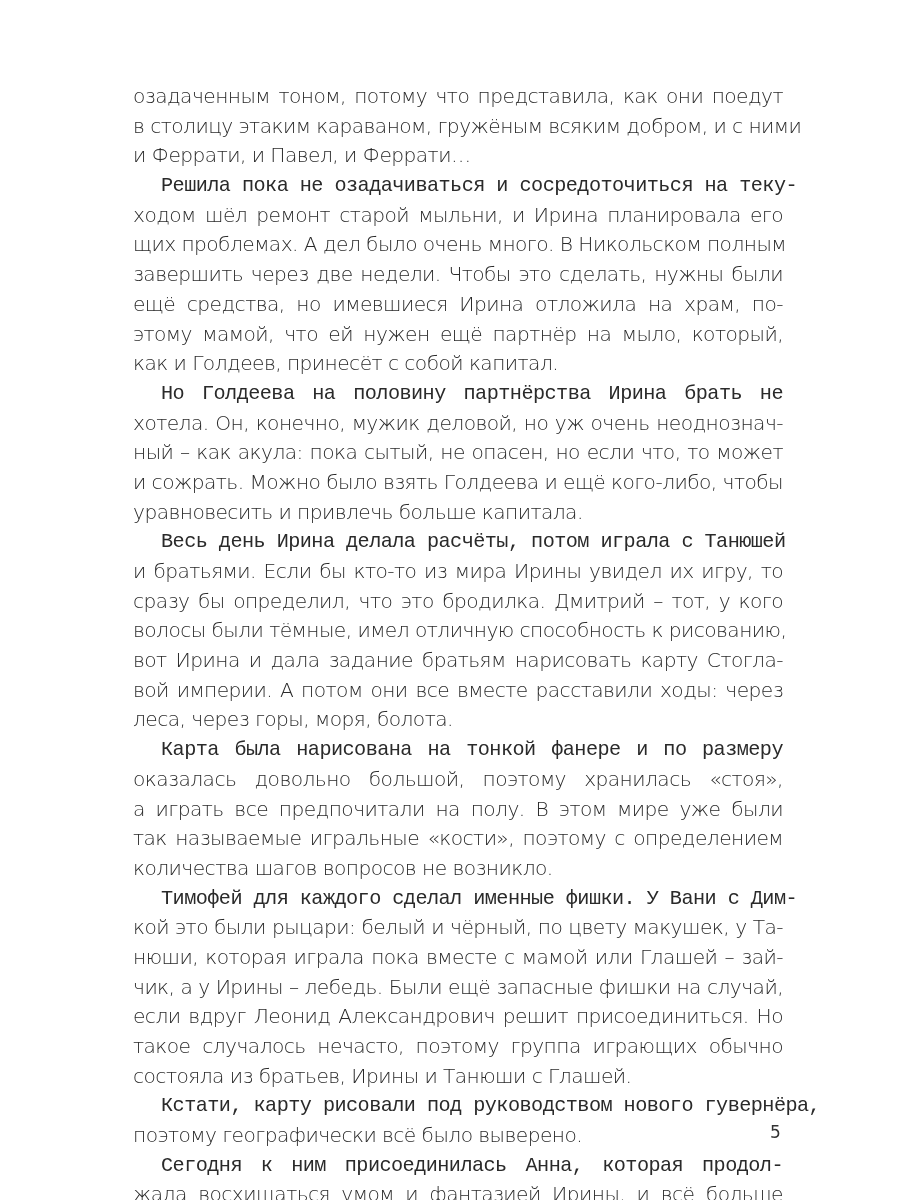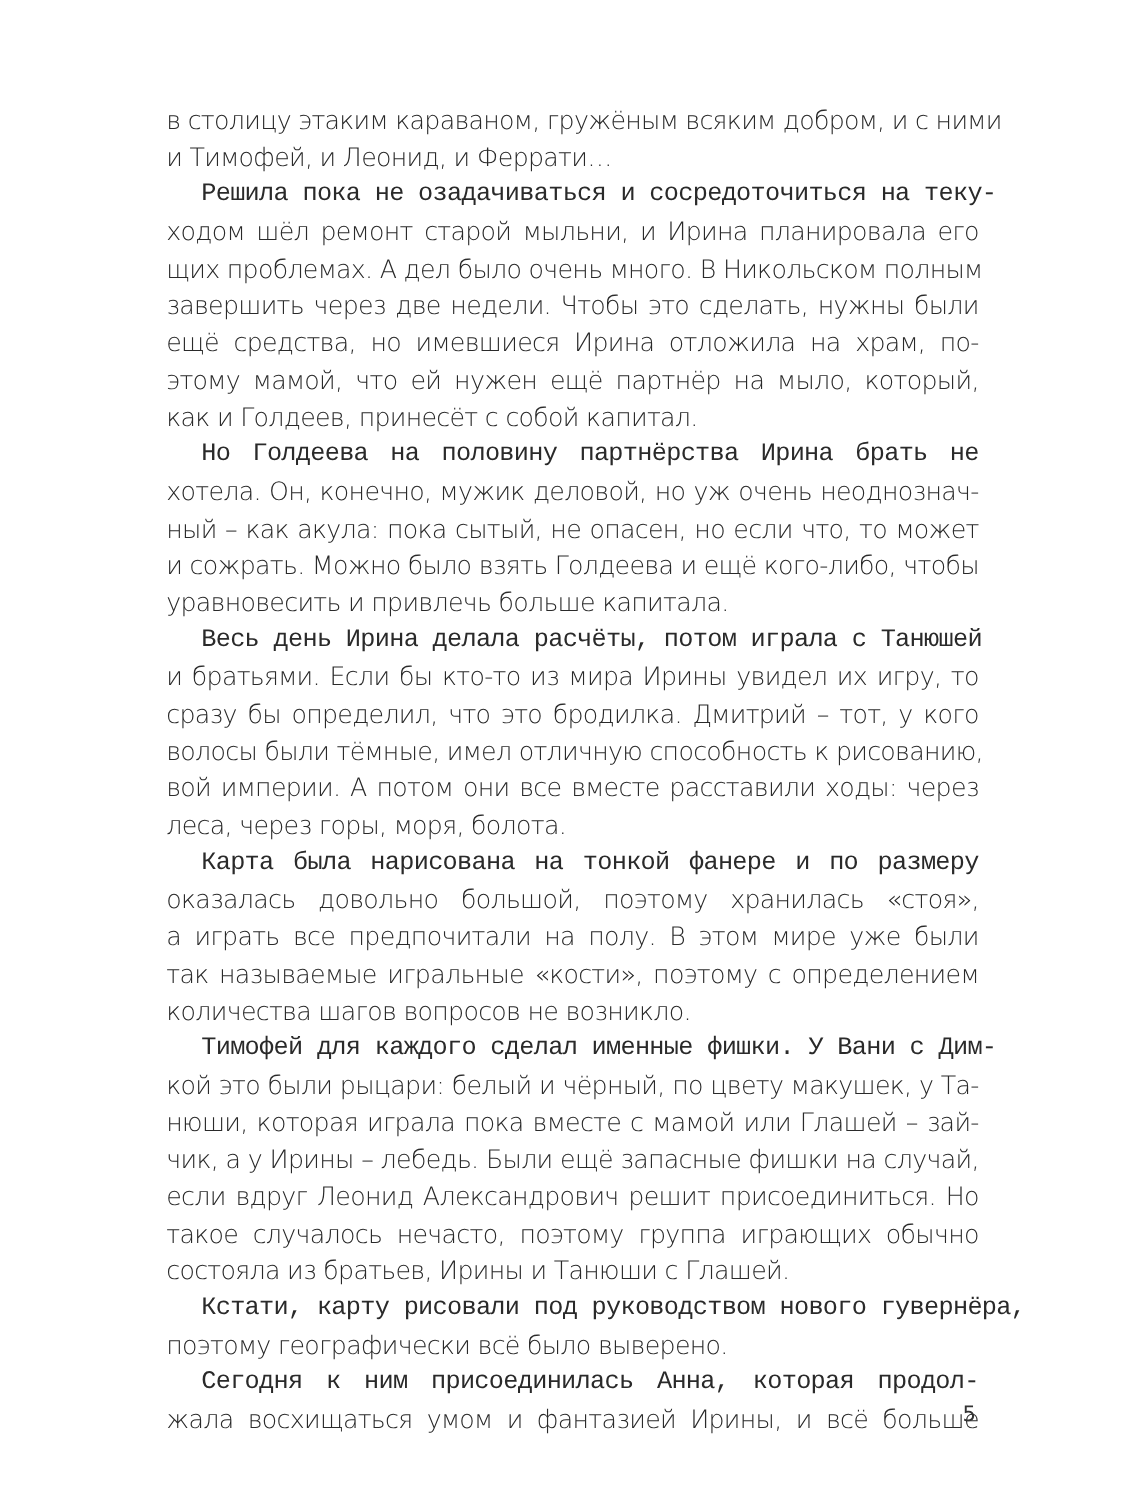--- a/index.html
+++ b/index.html
@@ -23,22 +23,23 @@
   .page-number {
     position: absolute; left: 770px; top: 1122px;
     font-size: 17px; color: #333;
   }
 </style>
 </head>
 <body>
 
 <div class="page" id="page-body">
     <div>
+      <span class="line">озадаченным тоном, потому что представила, как они поедут</span>
       <span class="line">в столицу этаким караваном, гружёным всяким добром, и с ними</span>
-      <span class="line last">и Тимофей, и Леонид, и Феррати…</span>
+      <span class="line last">и Феррати, и Павел, и Феррати…</span>
     </div>
     <div>
       <span class="line indent">Решила пока не озадачиваться и сосредоточиться на теку-</span>
       <span class="line">ходом шёл ремонт старой мыльни, и Ирина планировала его</span>
       <span class="line">щих проблемах. А дел было очень много. В Никольском полным</span>
       <span class="line">завершить через две недели. Чтобы это сделать, нужны были</span>
       <span class="line">ещё средства, но имевшиеся Ирина отложила на храм, по-</span>
       <span class="line">этому мамой, что ей нужен ещё партнёр на мыло, который,</span>
       <span class="line last">как и Голдеев, принесёт с собой капитал.</span>
     </div>
@@ -47,20 +48,21 @@
       <span class="line">хотела. Он, конечно, мужик деловой, но уж очень неоднознач-</span>
       <span class="line">ный – как акула: пока сытый, не опасен, но если что, то может</span>
       <span class="line">и сожрать. Можно было взять Голдеева и ещё кого-либо, чтобы</span>
       <span class="line last">уравновесить и привлечь больше капитала.</span>
     </div>
     <div>
       <span class="line indent">Весь день Ирина делала расчёты, потом играла с Танюшей</span>
       <span class="line">и братьями. Если бы кто-то из мира Ирины увидел их игру, то</span>
       <span class="line">сразу бы определил, что это бродилка. Дмитрий – тот, у кого</span>
       <span class="line">волосы были тёмные, имел отличную способность к рисованию,</span>
+      <span class="line">вот Ирина и дала задание братьям нарисовать карту Стогла-</span>
       <span class="line">вой империи. А потом они все вместе расставили ходы: через</span>
       <span class="line last">леса, через горы, моря, болота.</span>
     </div>
     <div>
       <span class="line indent">Карта была нарисована на тонкой фанере и по размеру</span>
       <span class="line">оказалась довольно большой, поэтому хранилась «стоя»,</span>
       <span class="line">а играть все предпочитали на полу. В этом мире уже были</span>
       <span class="line">так называемые игральные «кости», поэтому с определением</span>
       <span class="line last">количества шагов вопросов не возникло.</span>
     </div>

